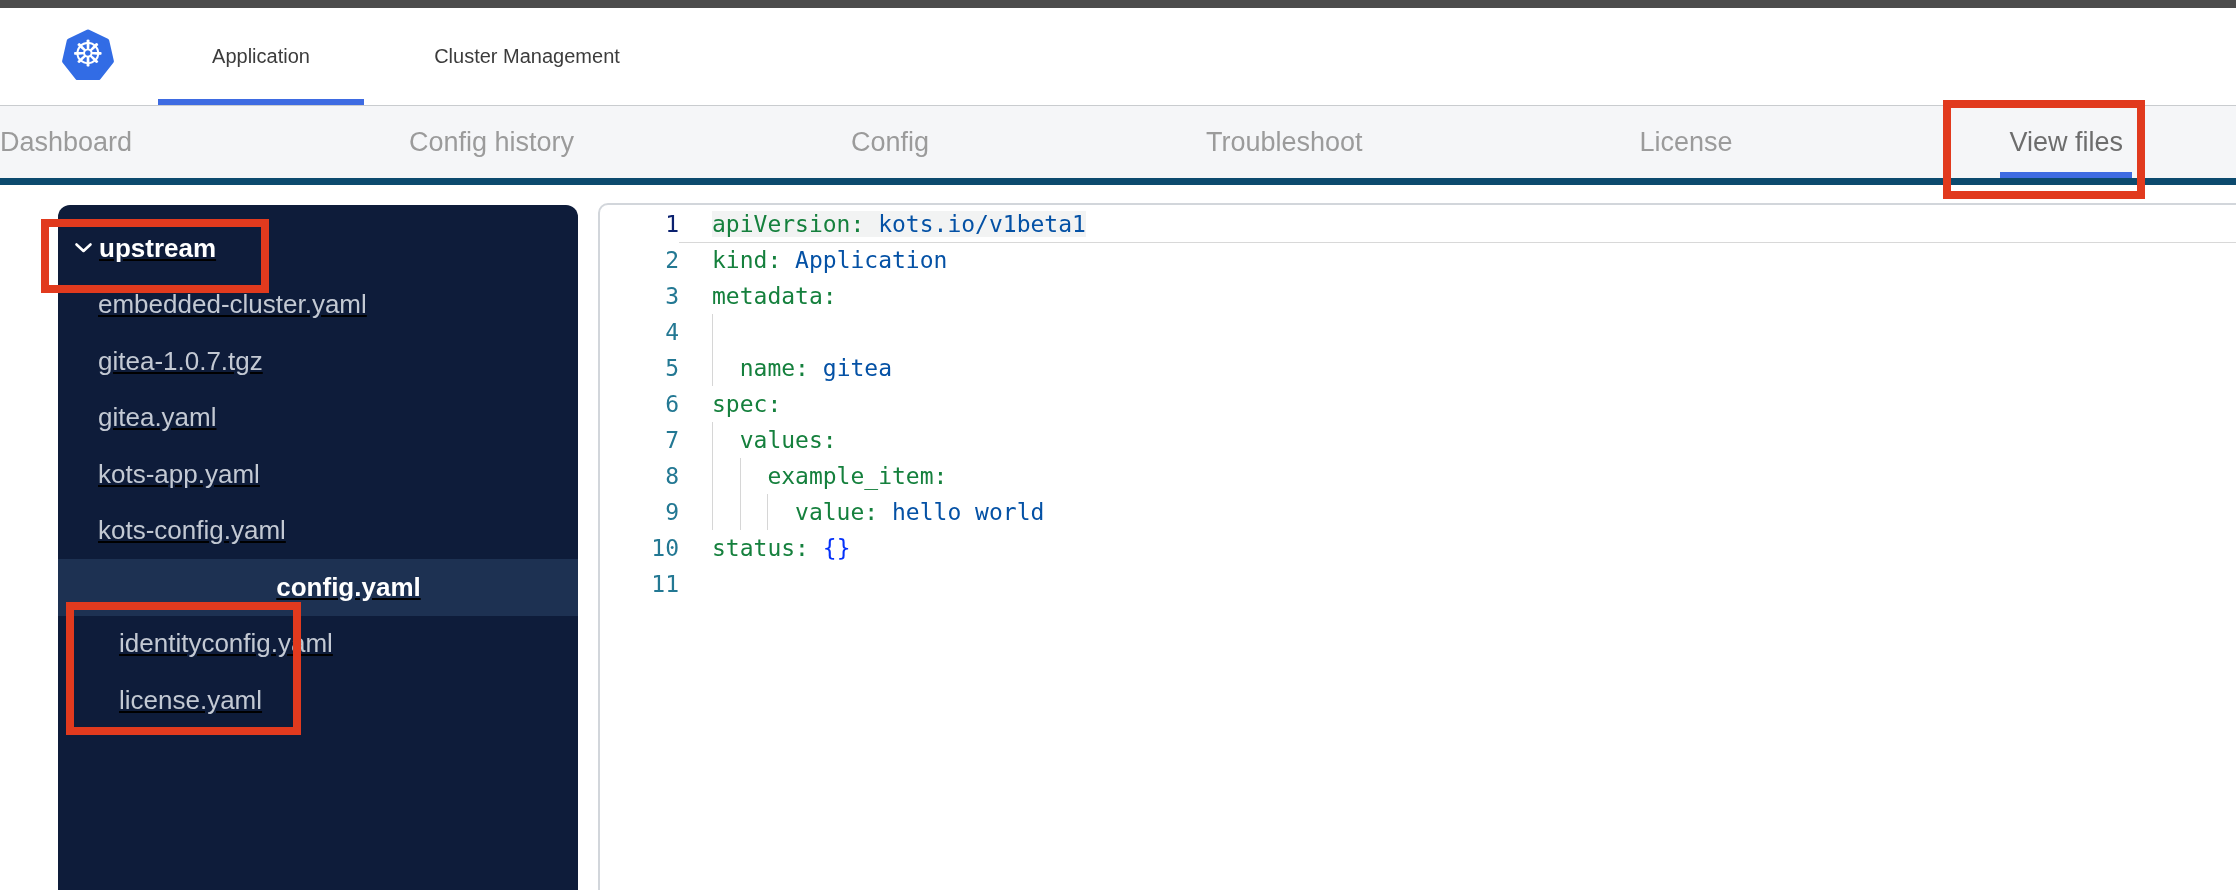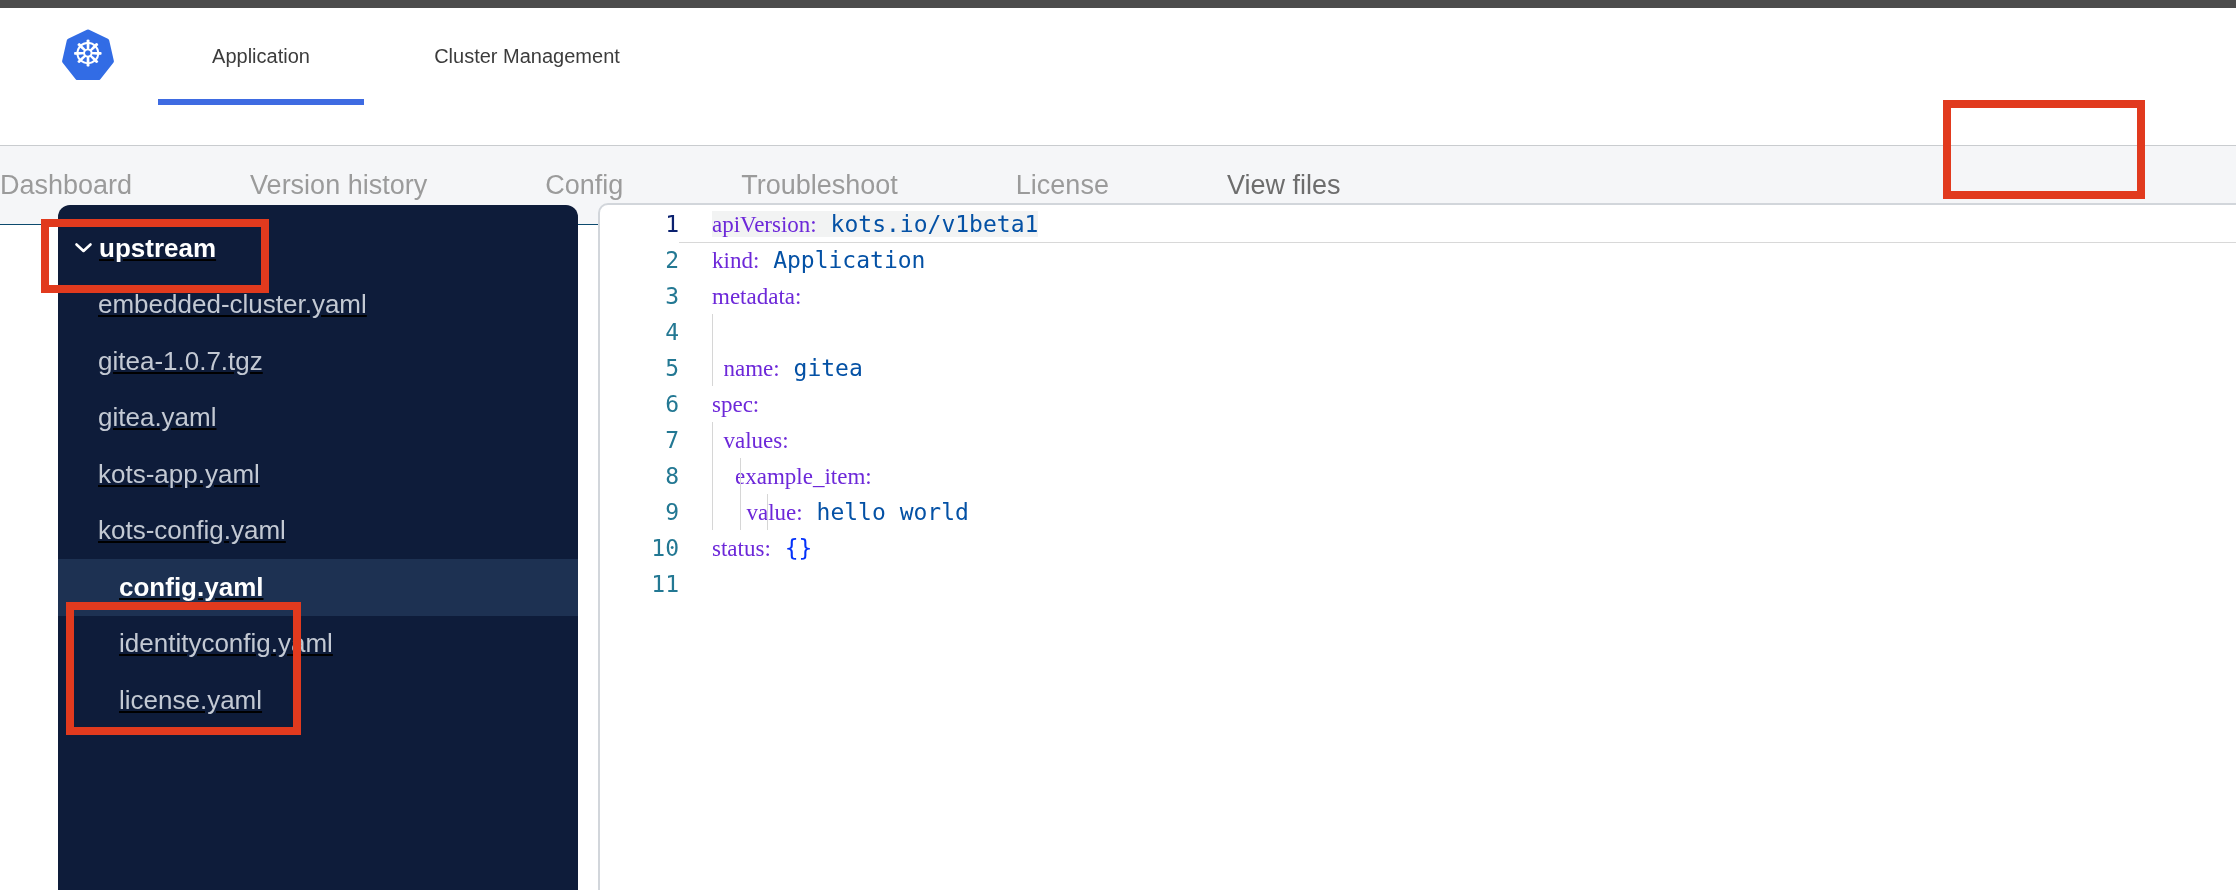--- a/index.html
+++ b/index.html
@@ -28,23 +28,23 @@
   .topnav-tab.active::after{
     content:"";position:absolute;left:0;right:0;bottom:0;height:6px;background:#3e6be2;
   }
 
   
   .subnav{
     position:absolute;top:105px;left:0;right:0;height:80px;
     box-sizing:border-box;
     background:#f5f6f8;
     border-top:1px solid #c9cccf;
-    border-bottom:1px solid #0c4a6e;
-    display:flex;align-items:center;justify-content:flex-start;
-    gap:118px;padding-right:113px;margin-top:40px;
+    border-bottom:7px solid #0c4a6e;
+    display:flex;align-items:center;justify-content:space-between;
+    gap:118px;padding-right:113px;
   }
   .subnav-tab{
     position:relative;height:100%;
     display:flex;align-items:center;
     font-size:27px;color:#9b9b9b;cursor:pointer;white-space:nowrap;
   }
   .subnav-tab.active{color:#6d6d6d;}
   .subnav-tab.active::after{
     content:"";position:absolute;left:-9px;right:-9px;bottom:0;height:6px;background:#3e6be2;
   }
@@ -63,21 +63,21 @@
     height:56.5px;display:flex;align-items:center;
     font-size:26px;cursor:pointer;box-sizing:border-box;
   }
   .tree-row .chev{display:flex;align-items:center;margin-right:6px;flex:none;}
   .tree-row.folder{color:#ffffff;font-weight:700;}
   .tree-row.file{color:#c3c9d3;font-weight:400;}
   .tree-row.folder.lvl1{padding-left:16px;}
   .tree-row.file.lvl1{padding-left:40px;}
   .tree-row.folder.lvl2{padding-left:37px;}
   .tree-row.file.lvl2{padding-left:61px;}
-  .tree-row.selected{background:#1d3152;color:#ffffff;font-weight:700;}
+  .tree-row.selected{background:#1d3152;color:#ffffff;font-weight:700;justify-content:center;}
 
   
   .editor{
     position:absolute;left:598px;top:203px;right:-3px;bottom:-3px;
     box-sizing:border-box;
     background:#ffffff;
     border:2px solid #d2d6db;
     border-radius:10px 0 0 0;
     padding-top:1px;
     overflow:hidden;
@@ -87,21 +87,21 @@
     font-family:"DejaVu Sans Mono",monospace;font-size:23px;
   }
   .ln{flex:none;width:79px;text-align:right;color:#237893;}
   .cc{flex:1;position:relative;padding-left:33px;white-space:pre;}
   .cl.current .ln{color:#0b216f;}
   .cl.current .segs{background:#f2f3f3;}
   .cl.current .cc::after{
     content:"";position:absolute;left:0;right:0;bottom:-1px;height:1px;background:#d8d8d8;
   }
   .guide{position:absolute;top:0;bottom:0;width:0;border-left:1px solid #d6d6d6;}
-  .seg-key{color:#6d28d9;font-family:Liberation Serif, serif;}
+  .seg-key{color:#15803d;}
   .seg-val{color:#0451a5;}
   .seg-kw{color:#0000ff;}
   .seg-brace{color:#0431fa;}
 
   
   .annotation{
     position:absolute;box-sizing:border-box;
     border:8px solid #e13a1e;z-index:50;pointer-events:none;
   }
   .ann-viewfiles{left:1943px;top:100px;width:202px;height:99px;}
@@ -117,21 +117,21 @@
   <svg class="k8s-logo" viewBox="0 0 52 54">
     <polygon points="26,3 44.8,12 49.4,32.3 36.4,48.6 15.6,48.6 2.6,32.3 7.2,12" fill="#326CE5" stroke="#326CE5" stroke-width="5" stroke-linejoin="round"></polygon>
     <text x="26" y="37" text-anchor="middle" font-size="36" fill="#ffffff" font-family="DejaVu Sans, sans-serif">☸</text>
   </svg>
   <div class="topnav-tab t-app active">Application</div>
   <div class="topnav-tab t-cluster">Cluster Management</div>
 </div>
 
 <div class="subnav">
     <div class="subnav-tab">Dashboard</div>
-    <div class="subnav-tab">Version history</div>
+    <div class="subnav-tab">Config history</div>
     <div class="subnav-tab">Config</div>
     <div class="subnav-tab">Troubleshoot</div>
     <div class="subnav-tab">License</div>
     <div class="subnav-tab active">View files</div>
   </div>
 
 <div class="sidebar">
     <div class="tree-row folder lvl1">
       <span class="chev">
         <svg width="19" height="12" viewBox="0 0 19 12">

